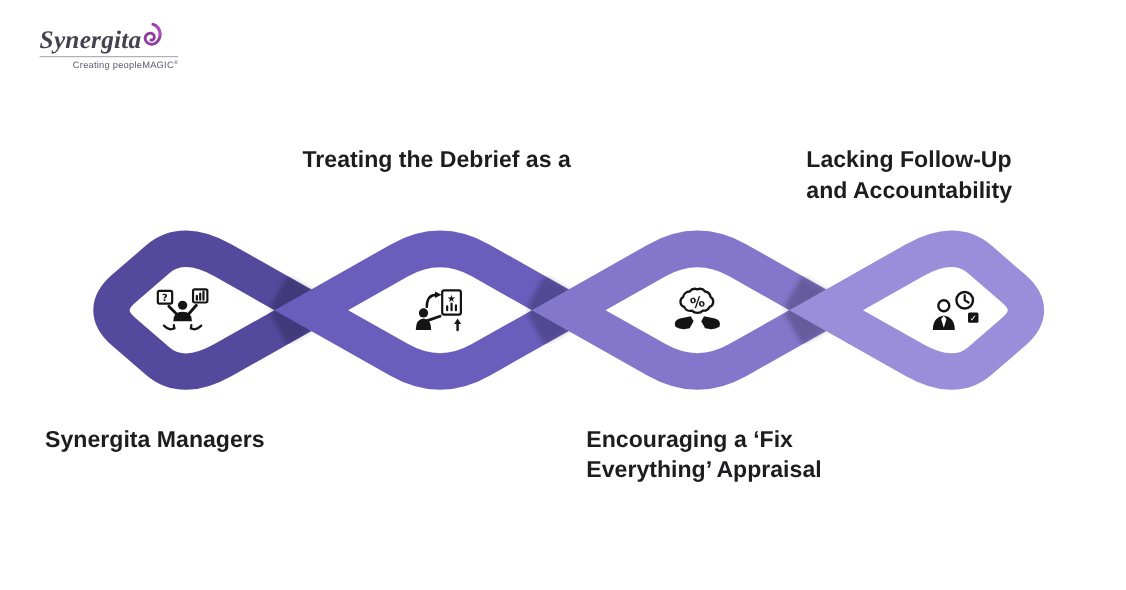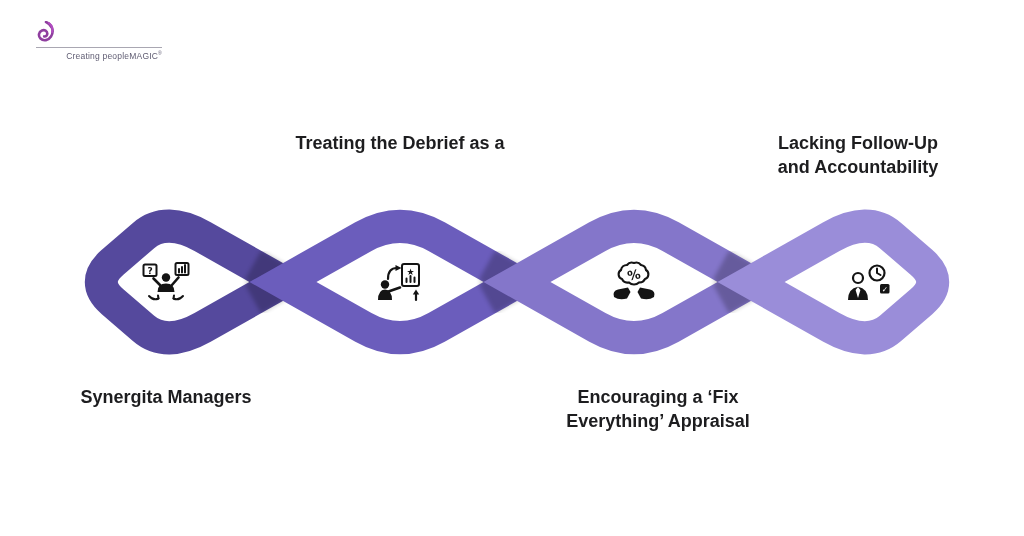--- a/index.html
+++ b/index.html
@@ -27,33 +27,34 @@
     text-align:right;font-size:8.5px;letter-spacing:.2px;
     color:#5f5c72;margin-top:2px;width:126px;
   }
   .logo-tagline sup{font-size:5px;}
 
   
   .ribbon-svg{position:absolute;left:0;top:0;}
 
   
   .step-label{
-    position:absolute;width:250px;text-align:center;
-    font-weight:700;font-size:18px;line-height:1.32;
+    position:absolute;width:250px;text-align:left;
+    font-weight:700;font-size:21px;line-height:1.32;
     color:var(--label-color,#1d1d1f);
   }
   .step-label span{display:block;}
 </style>
 </head>
 <body>
 
 <div class="canvas">
 
   <div class="logo">
     <div class="logo-row">
+      <span class="logo-text">Synergita</span>
       <svg class="logo-swirl" width="19" height="24" viewBox="0 0 19 24">
         <path d="M9,1 C15,3.5 17.5,10 14,15.5 C11.5,19.5 6.5,20.5 3.5,17.5
                  C1,15 1.6,10.8 5,9.5 C7.6,8.5 10.2,10 10.3,12.6
                  C10.4,14.4 9,15.8 7.2,15.4" fill="none" stroke="#8f3f9f" stroke-width="2.6" stroke-linecap="round"></path>
         <path d="M12,2 C15,4.5 16,8 15,11" fill="none" stroke="#b14cc0" stroke-width="2" stroke-linecap="round"></path>
       </svg>
     </div>
     <div class="logo-rule"></div>
     <div class="logo-tagline">
       <span>Creating peopleMAGIC</span><sup>®</sup>

